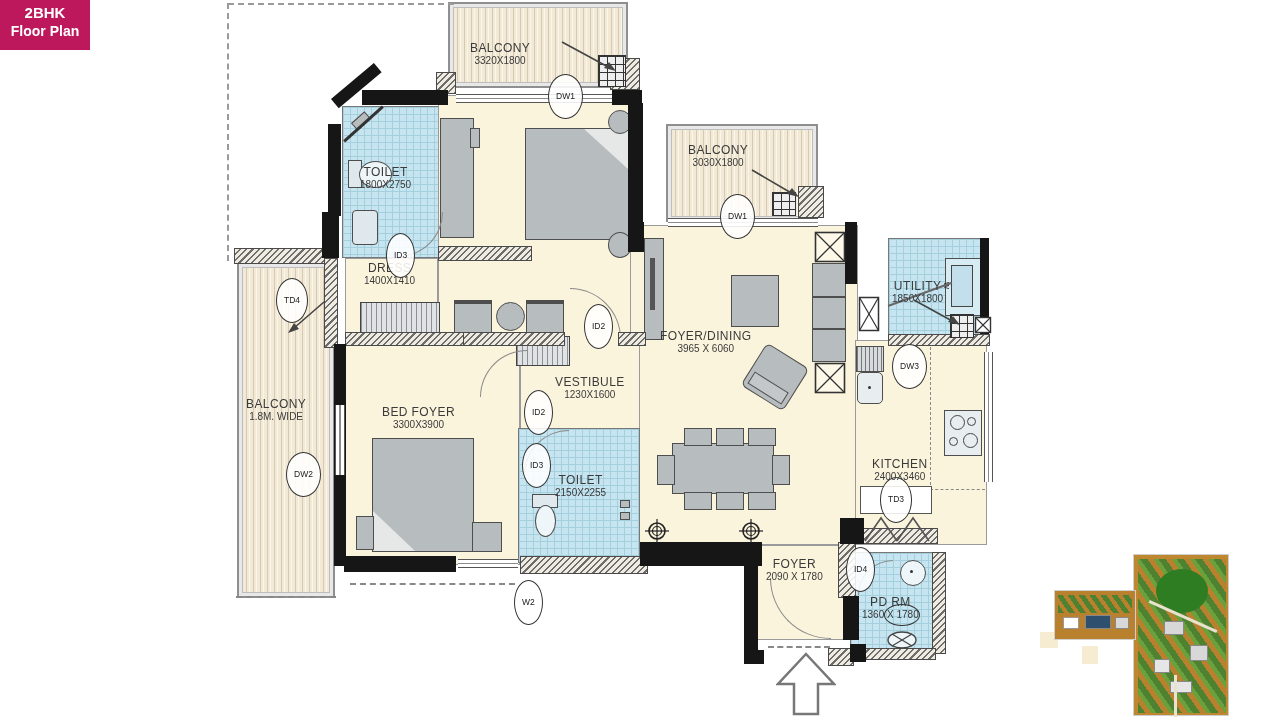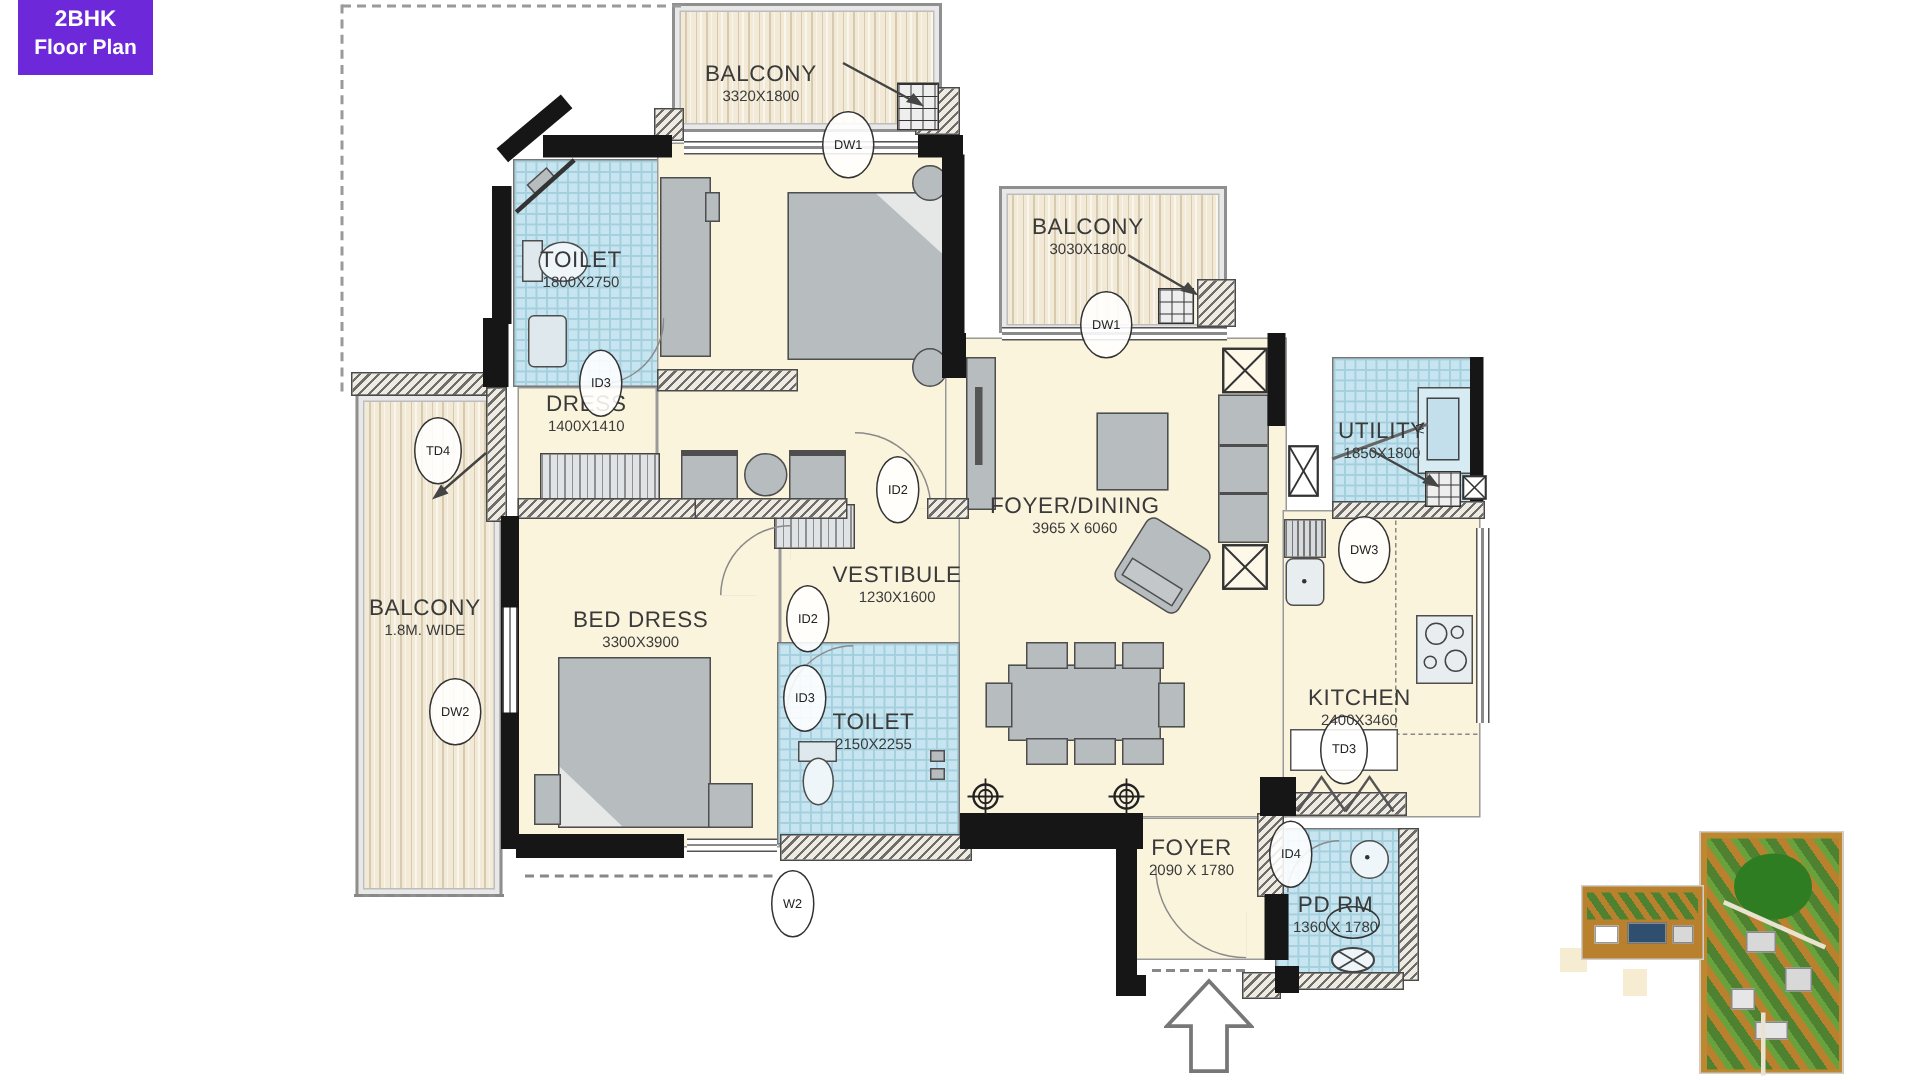--- a/index.html
+++ b/index.html
@@ -20,33 +20,33 @@
   .hatch{position:absolute;background:repeating-linear-gradient(135deg,#efebe0 0 3px,#6d6d6d 3px 4.5px);
          border:1px solid #4a4a4a;z-index:19;}
   .win{position:absolute;background:linear-gradient(#fff 38%,#8a8a8a 38% 58%,#fff 58%);
        border-top:1.3px solid #555;border-bottom:1.3px solid #555;z-index:21;}
   .winv{position:absolute;background:linear-gradient(90deg,#fff 38%,#8a8a8a 38% 58%,#fff 58%);
        border-left:1.3px solid #555;border-right:1.3px solid #555;z-index:22;}
   .dash{position:absolute;border-top:2px dashed #9a9a9a;z-index:5;}
   .dashv{position:absolute;border-left:2px dashed #9a9a9a;z-index:5;}
   
   .rlabel{position:absolute;text-align:center;color:#3a3a3a;line-height:1.12;white-space:nowrap;z-index:30;}
-  .rlabel .nm{display:block;font-size:15px;letter-spacing:.4px;}
+  .rlabel .nm{display:block;font-size:12px;letter-spacing:.4px;}
   .rlabel .dm{display:block;font-size:10px;}
   .oval{position:absolute;border:1.4px solid #333;border-radius:50%;font-size:8.5px;color:#222;
         background:rgba(255,255,255,.88);padding:17px 7px;line-height:1.1;z-index:35;white-space:nowrap;}
   
   .furn{position:absolute;background:#b7bcbf;border:1.5px solid #4e4e4e;z-index:10;}
   .stripes{position:absolute;background:repeating-linear-gradient(90deg,#8f8f8f 0 1px,#dfe3e5 1px 5px);
            border:1.5px solid #444;z-index:10;}
   .arc{position:absolute;z-index:14;border:0 solid #8a8a8a;}
   .gridbox{position:absolute;border:1.5px solid #333;z-index:23;
      background-image:linear-gradient(#333 1px,transparent 1px),linear-gradient(90deg,#333 1px,transparent 1px);
      background-size:8px 8px;background-color:#eee;}
-  .badge{position:absolute;left:12px;top:0;width:90px;height:46px;background:#6d28d9;color:#fff;
+  .badge{position:absolute;left:0;top:0;width:90px;height:46px;background:#be185d;color:#fff;
          text-align:center;z-index:50;padding-top:4px;}
   .badge .b1{font-size:15px;font-weight:bold;line-height:1.2;}
   .badge .b2{font-size:14px;font-weight:bold;line-height:1.3;}
   svg{display:block;}
 </style>
 </head>
 <body>
 
 <div id="canvas">
 
@@ -293,21 +293,21 @@
   </div>
   <div class="rlabel" style="left:660px;top:330px;">
     <span class="nm">FOYER/DINING</span>
     <span class="dm">3965 X 6060</span>
   </div>
   <div class="rlabel" style="left:555px;top:376px;">
     <span class="nm">VESTIBULE</span>
     <span class="dm">1230X1600</span>
   </div>
   <div class="rlabel" style="left:382px;top:406px;">
-    <span class="nm">BED DRESS</span>
+    <span class="nm">BED FOYER</span>
     <span class="dm">3300X3900</span>
   </div>
   <div class="rlabel" style="left:555px;top:474px;">
     <span class="nm">TOILET</span>
     <span class="dm">2150X2255</span>
   </div>
   <div class="rlabel" style="left:892px;top:280px;">
     <span class="nm">UTILITY</span>
     <span class="dm">1850X1800</span>
   </div>

